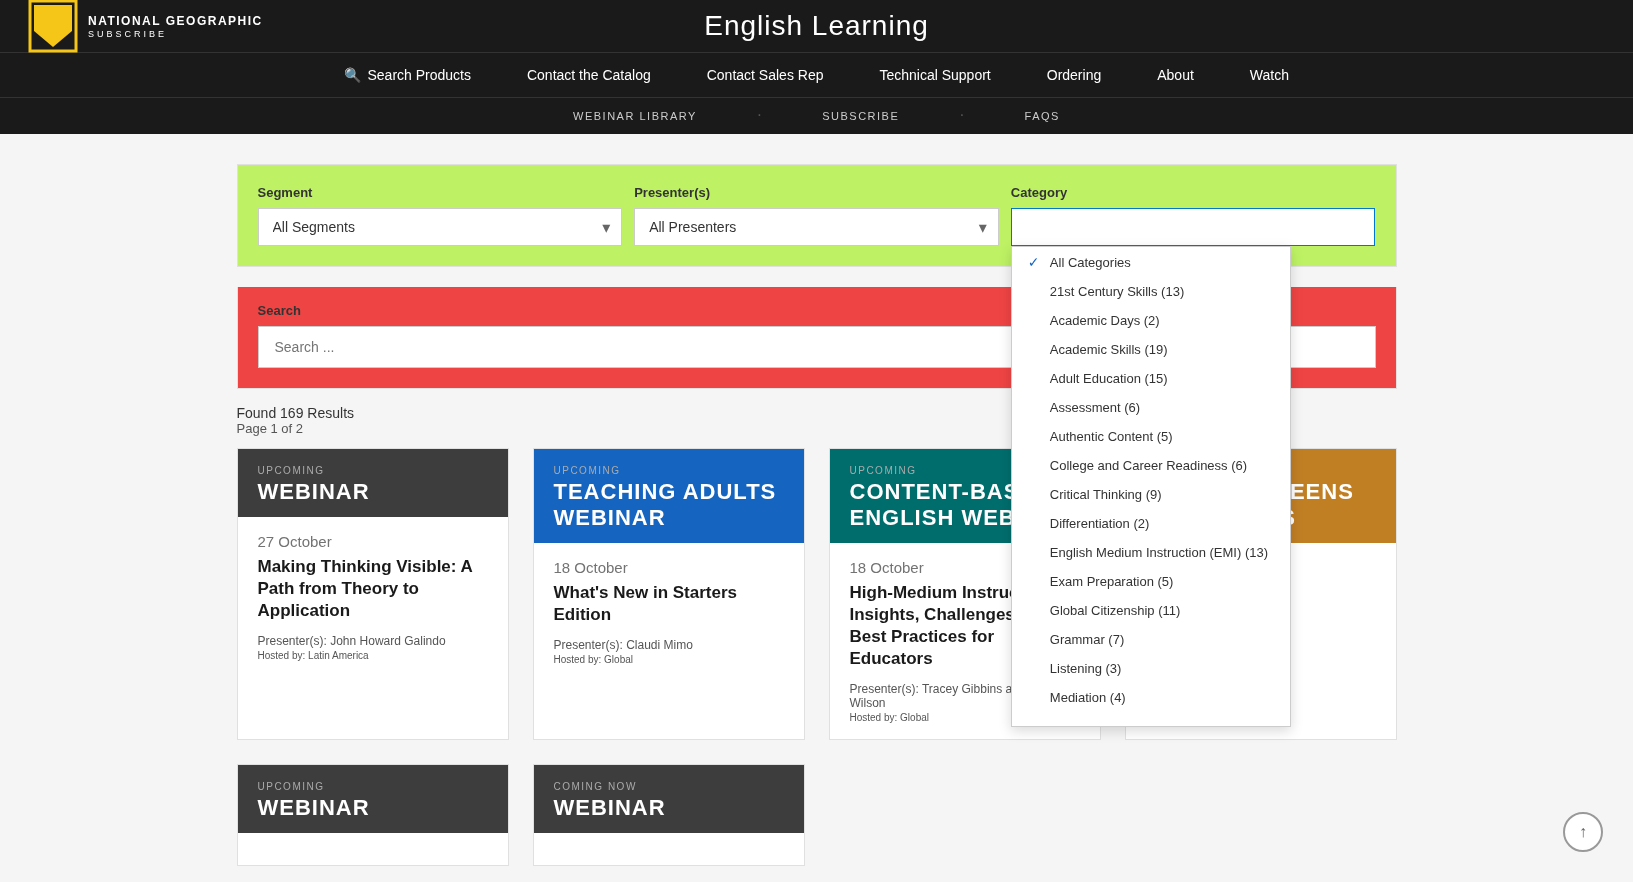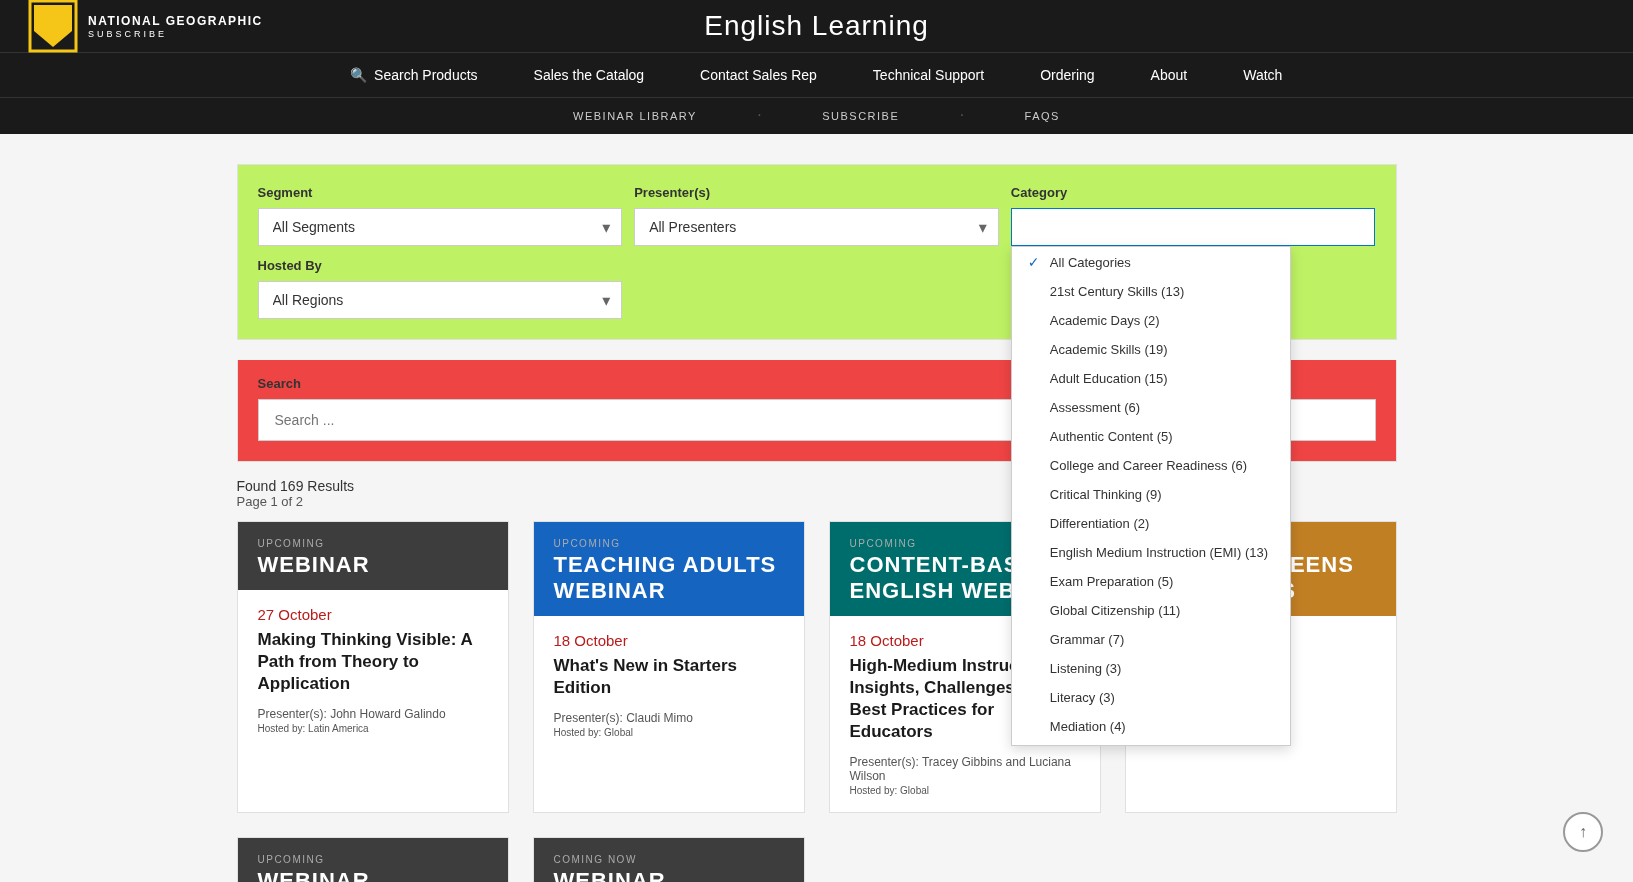--- a/index.html
+++ b/index.html
@@ -223,21 +223,21 @@
     .card-header-dark { background: #3d3d3d; }
     .card-header-blue { background: #1565c0; }
     .card-header-teal { background: #006d6d; }
     .card-header-orange { background: #c17f24; }
 
     .card-body {
       padding: 16px 20px;
     }
     .card-date {
       font-size: 15px;
-      color: #b91c1c;
+      color: #737373;
       margin-bottom: 6px;
     }
     .card-title {
       font-size: 17px;
       font-weight: bold;
       color: #1a1a1a;
       margin-bottom: 12px;
       line-height: 1.3;
     }
     .card-presenter {
@@ -296,21 +296,21 @@
   <h1 class="header-title">English Learning</h1>
 </div>
 
 <div class="nav-bar">
   <div class="nav-main">
     <div class="nav-item">
       <span style="font-size:14px;">🔍</span>
       <span>Search Products</span>
     </div>
     <div class="nav-item">
-      <span>Sales the Catalog</span>
+      <span>Contact the Catalog</span>
     </div>
     <div class="nav-item">
       <span>Contact Sales Rep</span>
     </div>
     <div class="nav-item">
       <span>Technical Support</span>
     </div>
     <div class="nav-item">
       <span>Ordering</span>
     </div>
@@ -411,40 +411,28 @@
           <div class="dropdown-item">
             <span class="check"></span>
             <span>Grammar  (7)</span>
           </div>
           <div class="dropdown-item">
             <span class="check"></span>
             <span>Listening  (3)</span>
           </div>
           <div class="dropdown-item">
             <span class="check"></span>
-            <span>Literacy  (3)</span>
-          </div>
-          <div class="dropdown-item">
-            <span class="check"></span>
             <span>Mediation  (4)</span>
           </div>
           <div class="dropdown-item">
             <span class="check"></span>
           </div>
         </div>
     </div>
 
-    <div class="filter-group">
-      <label>Hosted By</label>
-      <div class="select-wrapper">
-        <select class="filter-select">
-          <option>All Regions</option>
-        </select>
-      </div>
-    </div>
   </div>
 
   <div class="search-row">
     <label>Search</label>
     <div class="search-input-wrapper">
       <input class="search-input" type="text" placeholder="Search ..." style="">
     </div>
   </div>
 
   <div class="results-info">

